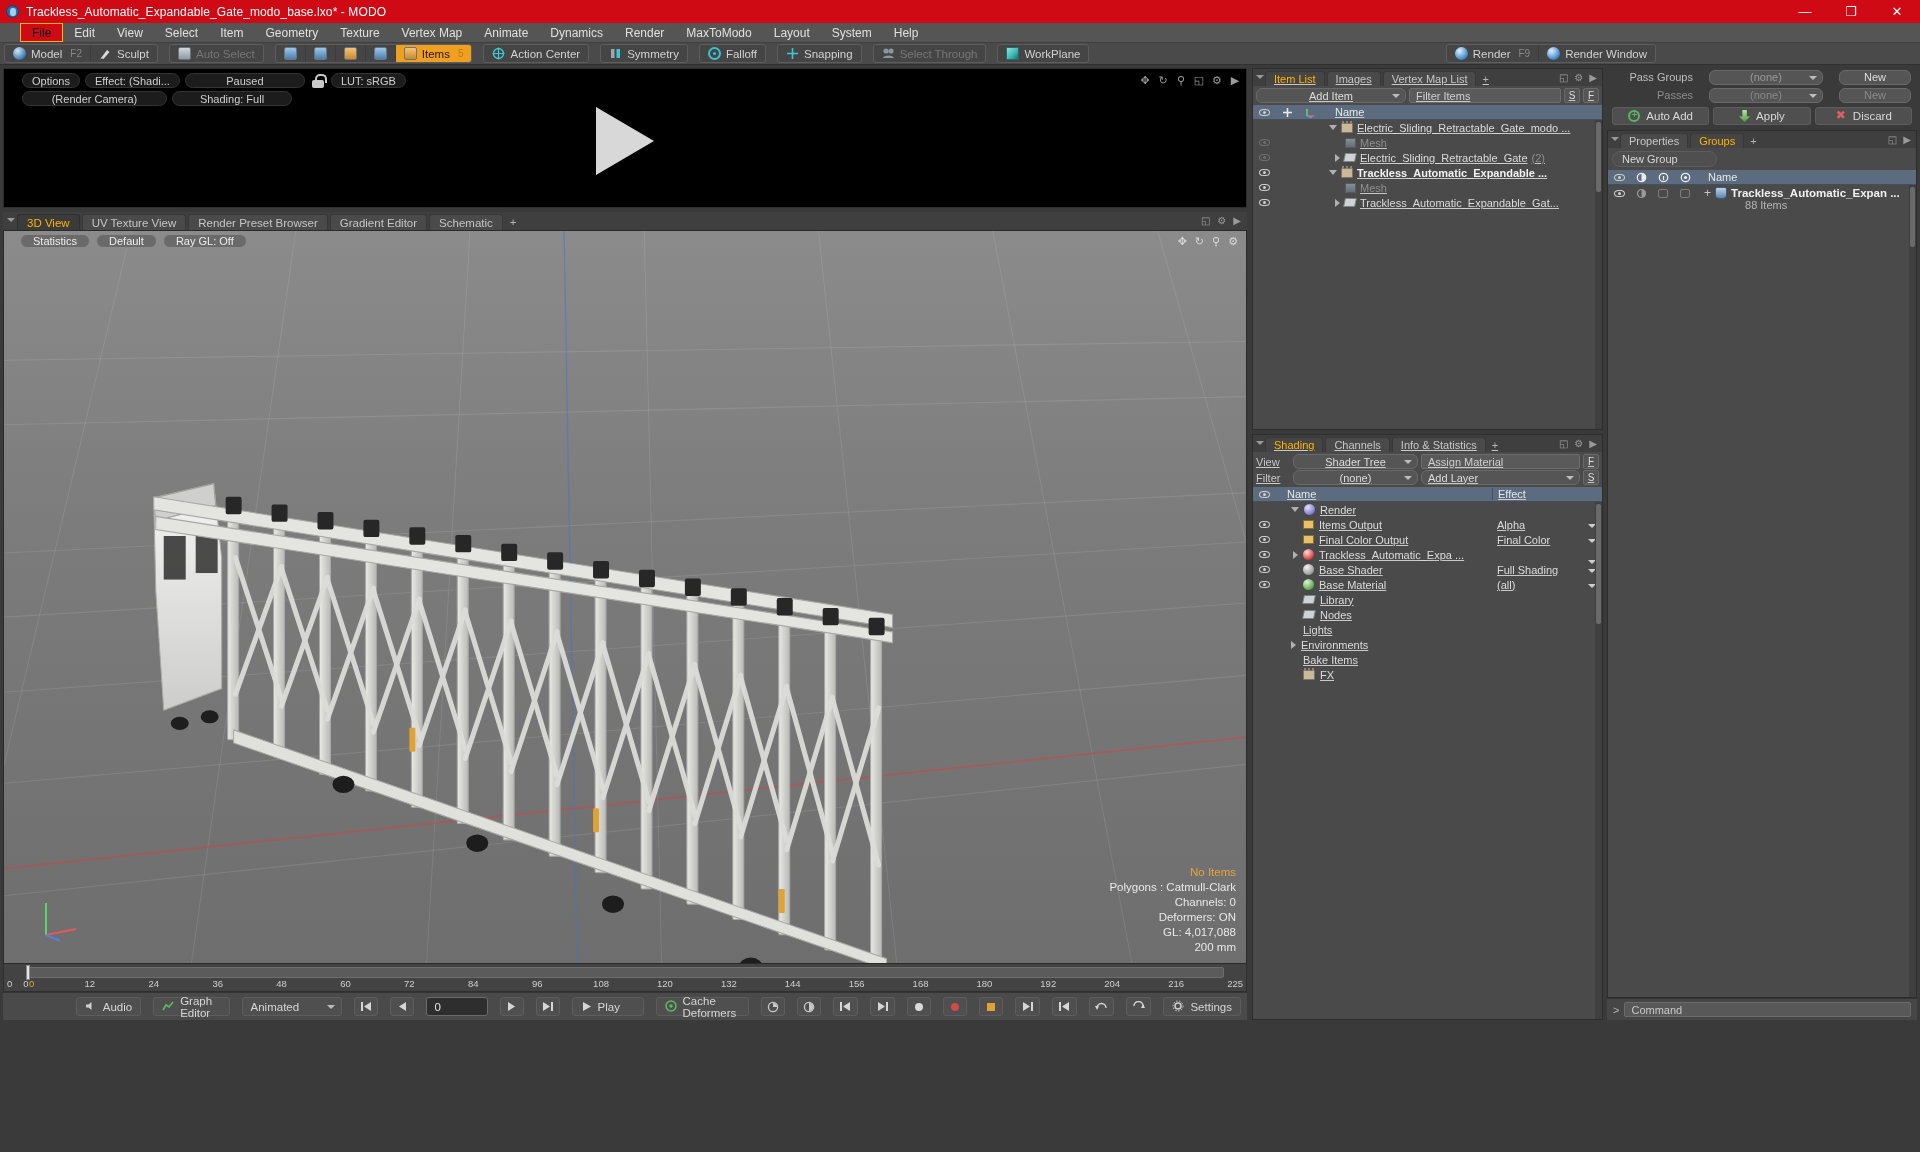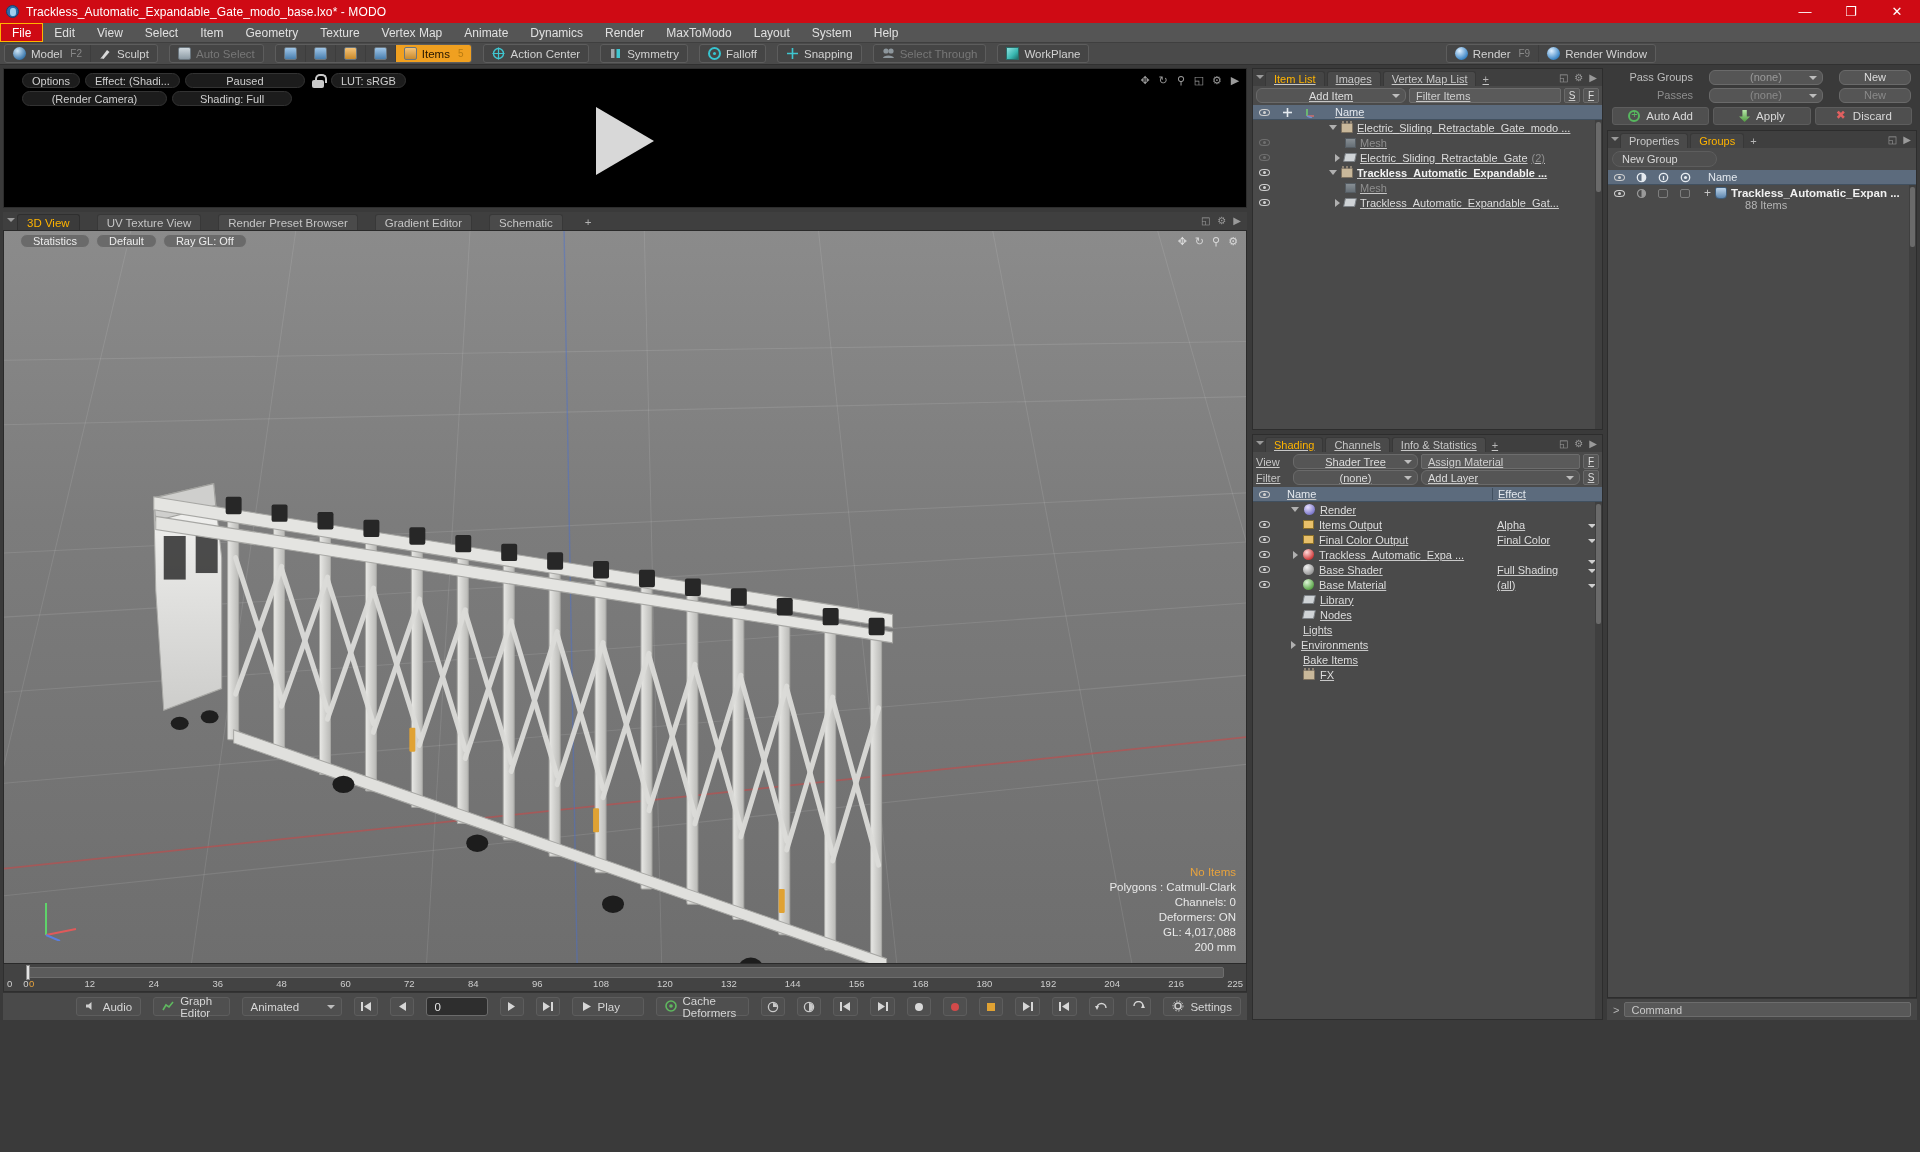--- a/index.html
+++ b/index.html
@@ -15,21 +15,21 @@
   .titlebar { height:23px; background:#cf0a14; display:flex; align-items:center; padding-left:6px; position:relative; flex:0 0 auto; }
   .titlebar .tb-icon { width:13px;height:13px;border-radius:50%;background:#2a6aa8;border:1px solid #16406b; margin-right:7px; position:relative;}
   .titlebar .tb-icon:after{content:"";position:absolute;left:3px;top:2px;width:6px;height:8px;background:#9fd0f0;border-radius:40%;}
   .titlebar .tb-title { color:#ffffff; font-size:12px; letter-spacing:0.1px; }
   .win-btns { position:absolute; right:0; top:0; height:23px; display:flex; }
   .win-btns div { width:46px;height:23px; display:flex;align-items:center;justify-content:center;color:#fff;font-size:13px;}
 
   
   .menubar { height:20px; background:#555555; display:flex; align-items:stretch; flex:0 0 auto; border-bottom:1px solid #3f3f3f;}
   .menubar .mi { padding:0 11px; display:flex;align-items:center; font-size:12px; color:#e0e0e0; }
-  .menubar .mi.active { background:#cf0a14; color:#ffffff; border:1px solid #ffb400; }
+  .menubar .mi.active { background:#cf0a14; color:#000000; border:1px solid #ffb400;margin-left:20px; }
 
   
   .toolbar { height:22px; background:#4a4a4a; display:flex; align-items:center; gap:0px; padding:0 4px; flex:0 0 auto; border-bottom:1px solid #313131;}
   .tgrp { display:flex; align-items:stretch; height:19px; border:1px solid #5d5d5d; border-radius:3px; background:#454545; margin-right:11px; overflow:hidden;}
   .tbtn { display:flex;align-items:center; gap:5px; padding:0 8px; height:100%; font-size:11.5px; color:#d2d2d2; border-right:1px solid #3d3d3d;}
   .tbtn:last-child{border-right:none;}
   .tbtn.sel { background:#f0a020; color:#241500; }
   .tbtn.dim { color:#777; }
   .tbtn .hk { color:#888; font-size:10px; margin-left:3px;}
   .tbtn.sel .hk{ color:#b87b10;}
@@ -55,21 +55,21 @@
   .pill.wide{min-width:120px;}
   .pill.vwide{min-width:145px;}
   .lock{width:16px;height:14px;position:relative;}
   .lock:before{content:"";position:absolute;left:2px;bottom:0;width:12px;height:8px;background:#c9c9c9;border-radius:2px;}
   .lock:after{content:"";position:absolute;left:5px;top:0;width:8px;height:7px;border:2px solid #c9c9c9;border-bottom:none;border-radius:5px 5px 0 0;}
   .prev-icons { position:absolute; right:5px; top:5px; display:flex; gap:6px; align-items:center;}
   .mini-ic { width:12px;height:12px; color:#9a9a9a; font-size:11px; line-height:12px; text-align:center; }
   .play-tri { position:absolute; left:50%; top:52%; transform:translate(-50%,-50%);
      width:0;height:0;border-left:58px solid #d8d8d8;border-top:34px solid transparent;border-bottom:34px solid transparent;}
 
-  .tabrow { height:18px; background:#3f3f3f; display:flex; align-items:flex-end; gap:17px; margin-top:4px; padding-left:14px; position:relative; flex:0 0 auto;}
+  .tabrow { height:18px; background:#3f3f3f; display:flex; align-items:flex-end; gap:2px; margin-top:4px; padding-left:14px; position:relative; flex:0 0 auto;}
   .tabrow .tri { position:absolute; left:4px; top:6px; width:0;height:0;border-top:4px solid #9a9a9a;border-left:4px solid transparent;border-right:4px solid transparent;}
   .tab { height:16px; padding:0 9px; font-size:11.5px; color:#c5c5c5; background:#4a4a4a; border:1px solid #383838; border-bottom:none; border-radius:3px 3px 0 0; display:flex;align-items:center;}
   .tab.sel { color:#ffb400; background:#3b3b3b; border-color:#2f2f2f;}
   .tab.plus { background:transparent;border:none;color:#b5b5b5;padding:0 5px;}
   .tab-icons{position:absolute;right:6px;top:3px;display:flex;gap:7px;align-items:center;color:#9a9a9a;font-size:10px;}
 
   .viewport { flex:1 1 auto; position:relative; border:1px solid #2a2a2a; overflow:hidden;
       background:linear-gradient(180deg,#8b8b8b 0%,#7c7c7c 40%,#6e6e6e 100%); min-height:0;}
   .vp-head { position:absolute;top:0;left:0;right:0;height:20px; display:flex; gap:6px; padding:3px 0 0 16px; z-index:5;}
   .vpill { background:#6a6a6a; border:1px solid #8b8b8b; border-radius:8px; height:14px; font-size:11px; color:#ededed; display:flex;align-items:center;justify-content:center; padding:0 12px; }

